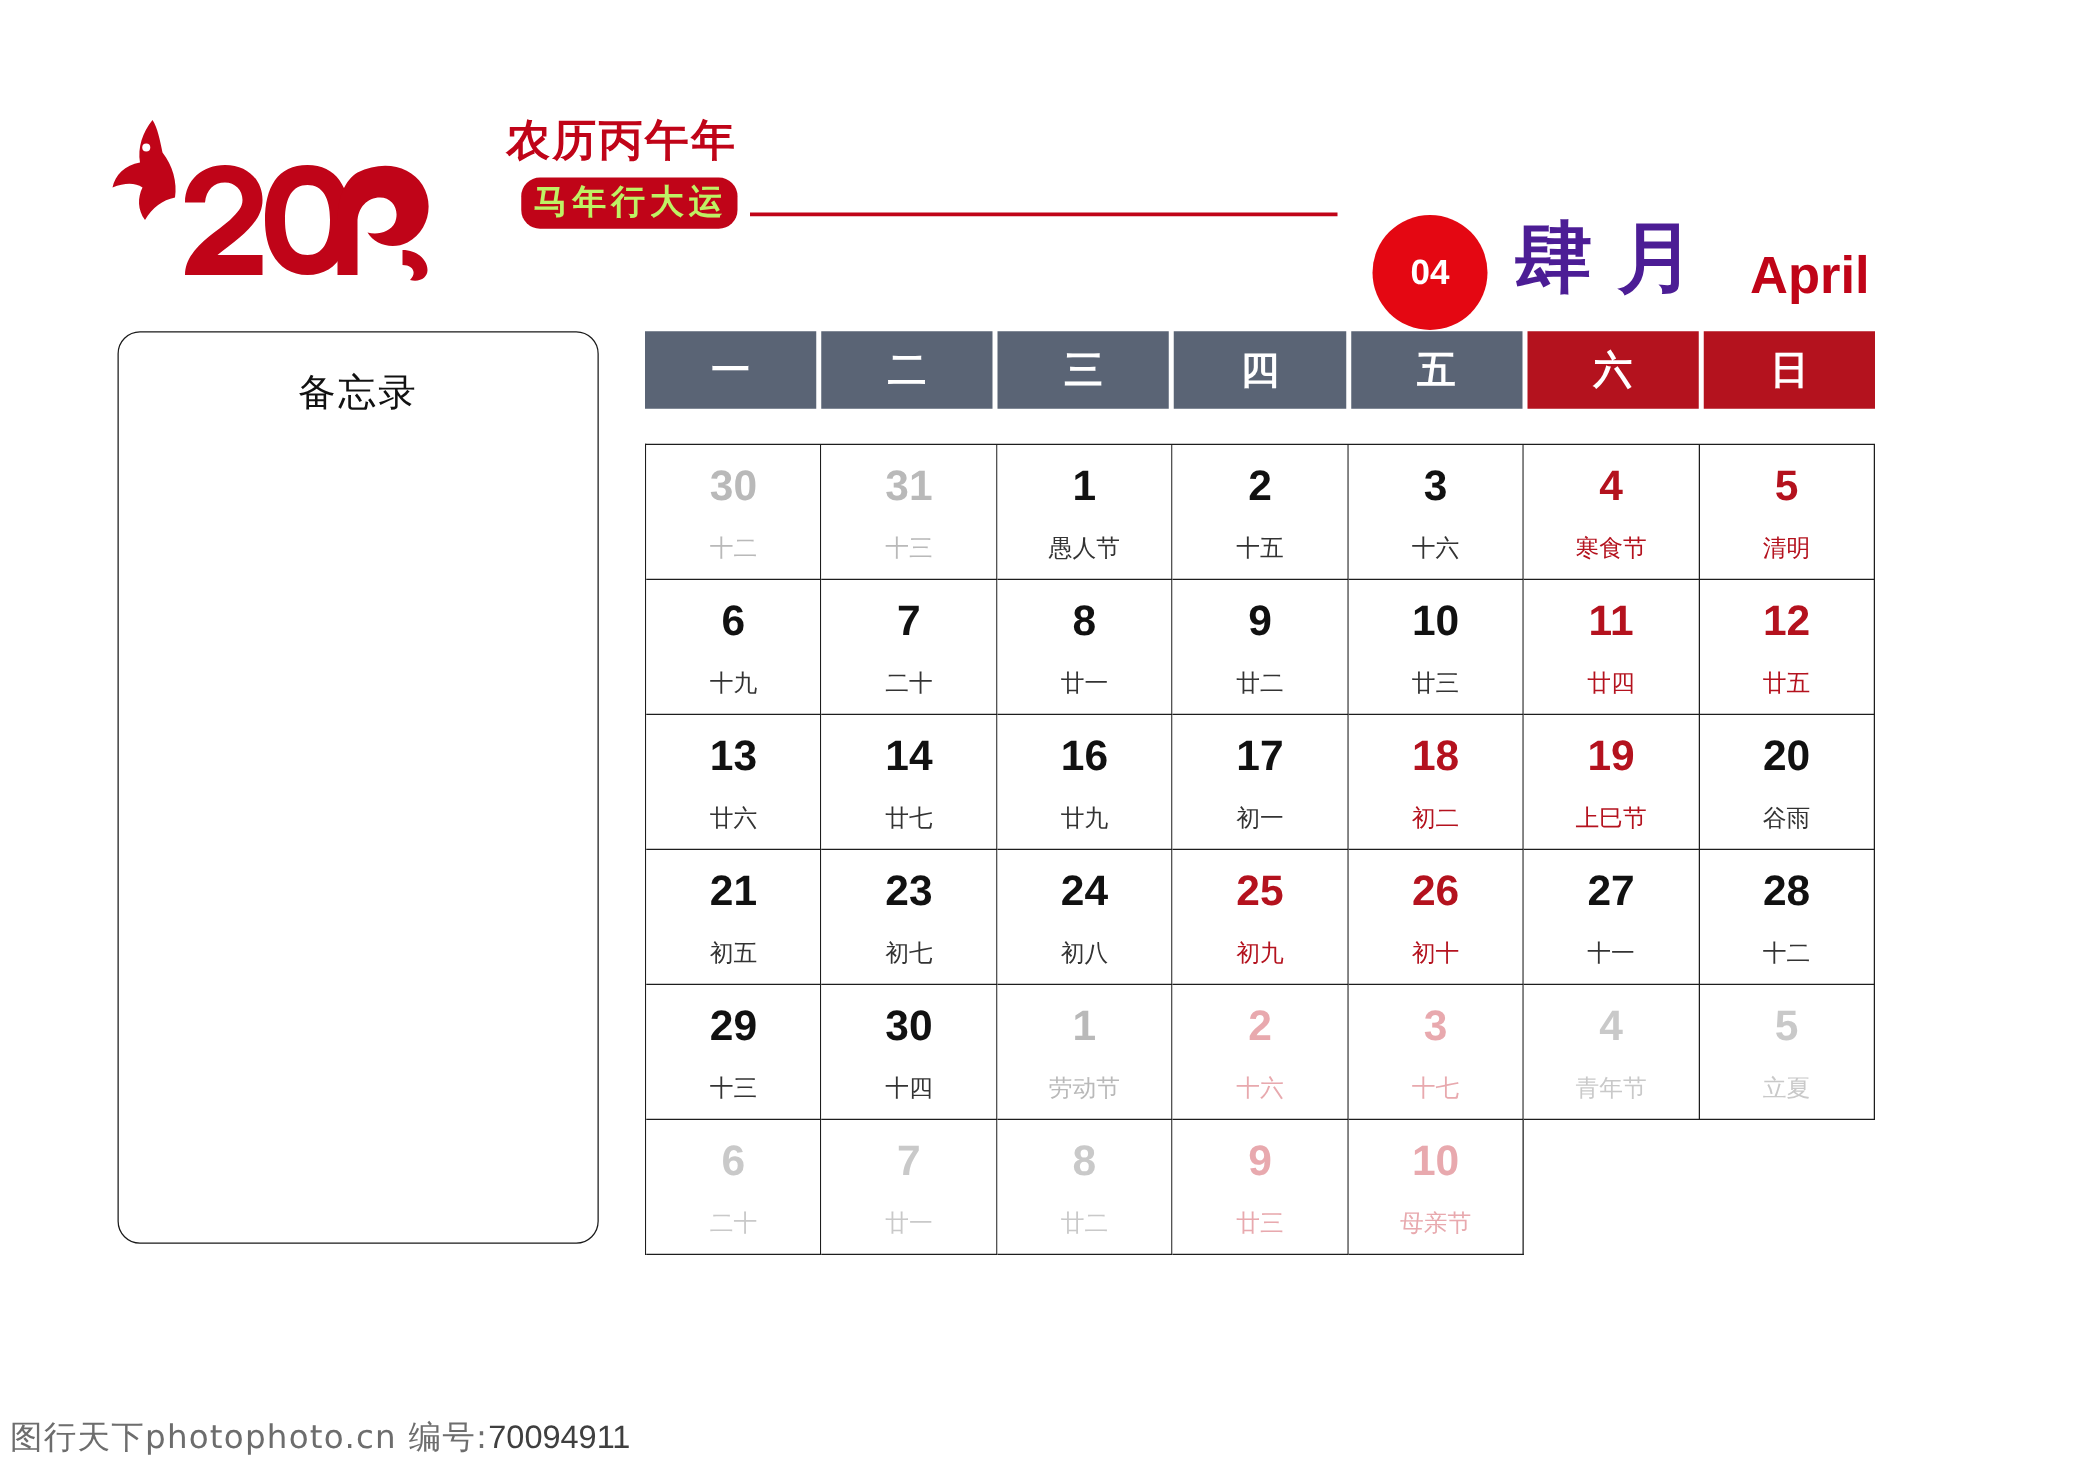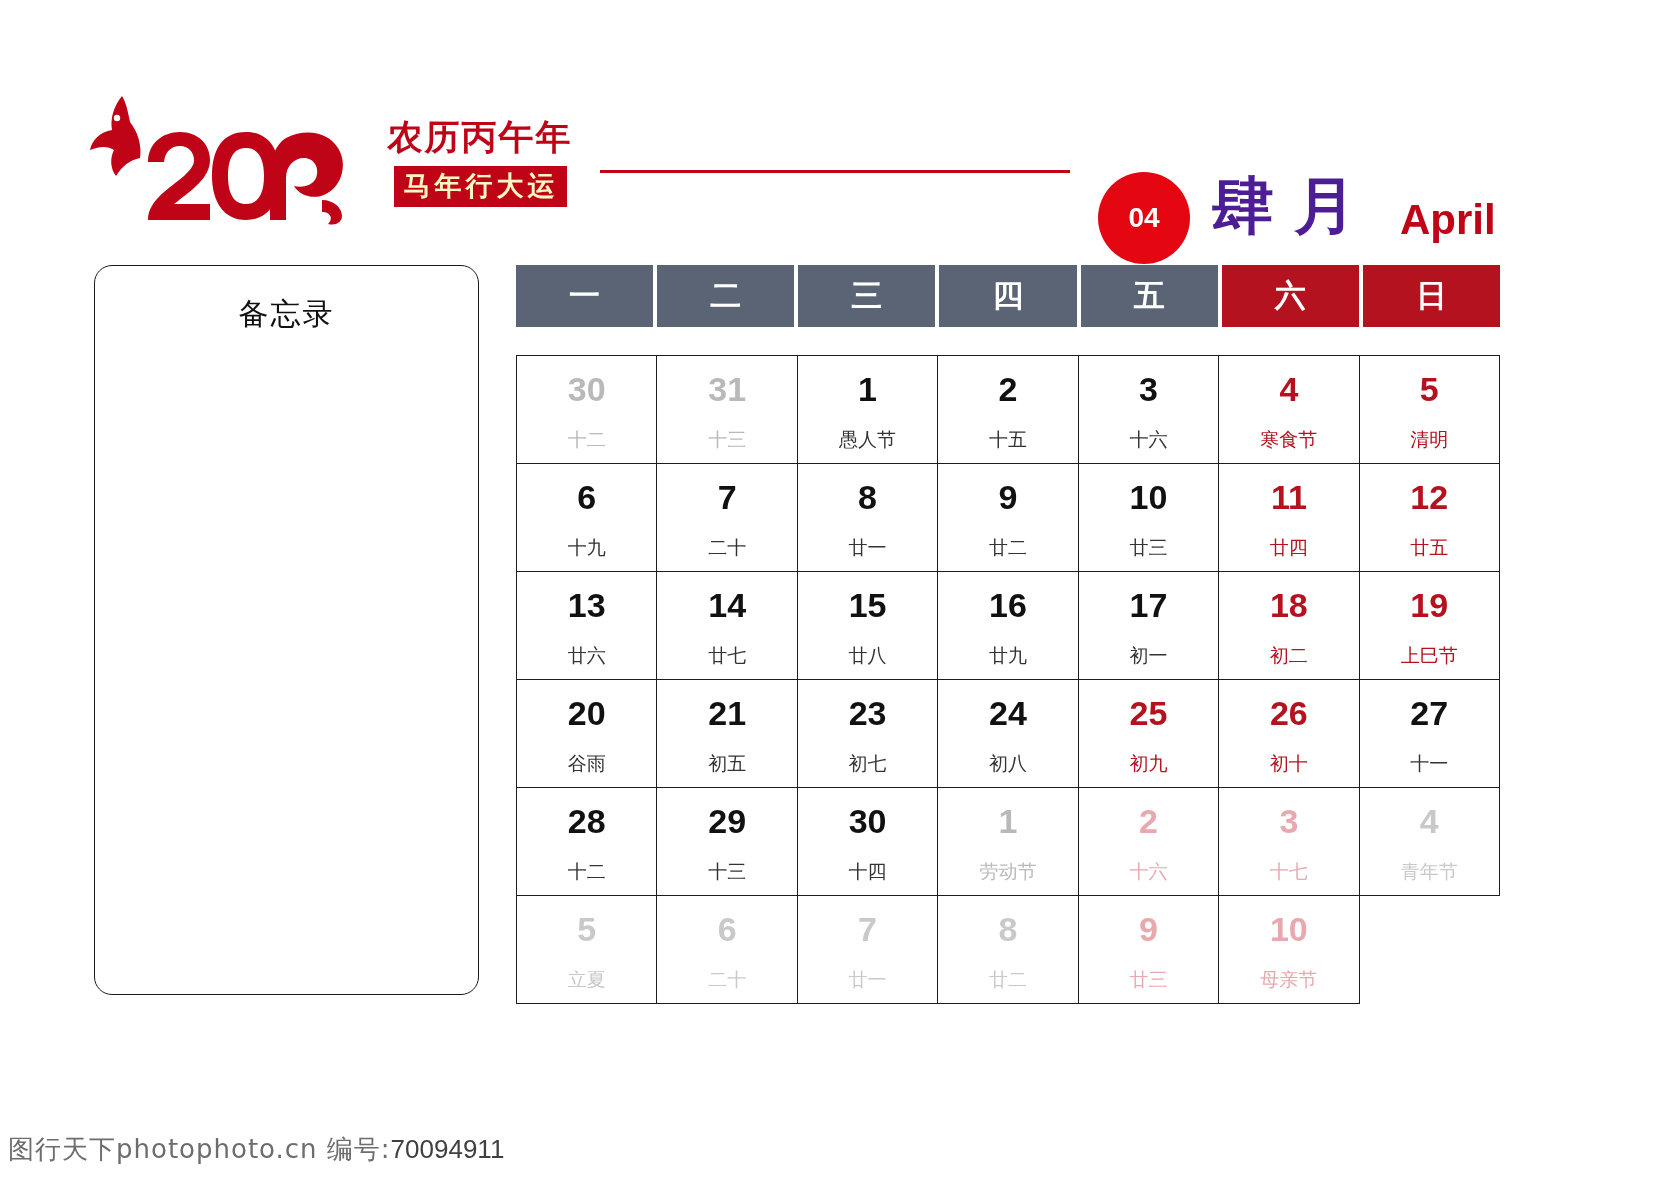--- a/index.html
+++ b/index.html
@@ -29,43 +29,44 @@
     left: 70px;
     top: 28px;
     width: 290px;
     height: 140px;
   }
   .logo-svg { display: block; }
 
   .lunar-block {
     position: absolute;
     left: 370px;
-    top: 56px;
+    top: 32px;
     width: 220px;
-    text-align: center;
+    text-align: right;
   }
   .lunar-line1 {
     color: #c00418;
     font-size: 35px;
     font-weight: bold;
     letter-spacing: 2px;
     line-height: 42px;
     font-family: "DejaVu Sans", "Liberation Sans", sans-serif;
   }
   .lunar-line2 {
     margin-top: 8px;
     background: #c00418;
-    color: #fef9c3;
+    color: #bef264;
     font-size: 27px;
     font-weight: bold;
     letter-spacing: 4px;
     padding: 5px 8px 6px 10px;
     display: inline-block;
     line-height: 30px;
     font-family: "DejaVu Sans", "Liberation Sans", sans-serif;
+    border-radius: 15px;
   }
 
   .header-rule {
     position: absolute;
     left: 600px;
     top: 110px;
     width: 470px;
     height: 3px;
     background: #c00418;
   }
@@ -334,24 +335,20 @@
       </div>
       <div class="cell">
         <div class="num">13</div>
         <div class="lunar">廿六</div>
       </div>
       <div class="cell">
         <div class="num">14</div>
         <div class="lunar">廿七</div>
       </div>
       <div class="cell">
-        <div class="num">15</div>
-        <div class="lunar">廿八</div>
-      </div>
-      <div class="cell">
         <div class="num">16</div>
         <div class="lunar">廿九</div>
       </div>
       <div class="cell">
         <div class="num">17</div>
         <div class="lunar">初一</div>
       </div>
       <div class="cell weekend">
         <div class="num">18</div>
         <div class="lunar">初二</div>

